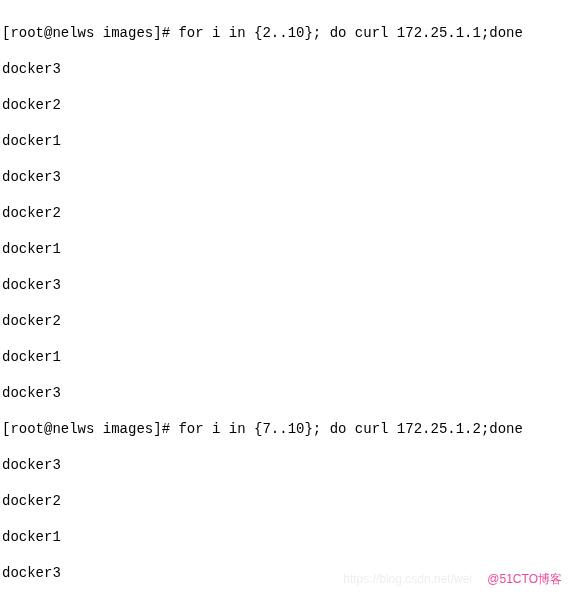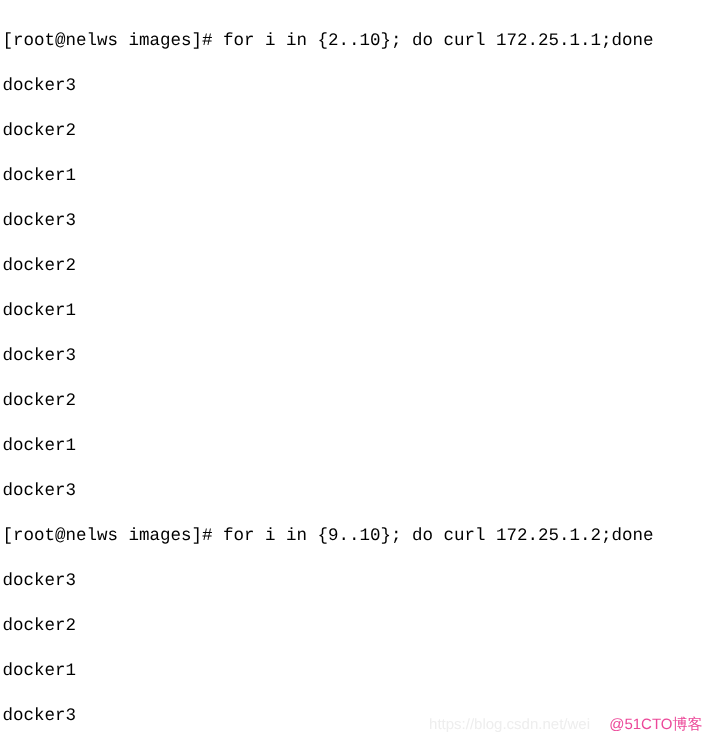--- a/index.html
+++ b/index.html
@@ -52,21 +52,21 @@
 <span class="line">docker3</span>
 <span class="line">docker2</span>
 <span class="line">docker1</span>
 <span class="line">docker3</span>
 <span class="line">docker2</span>
 <span class="line">docker1</span>
 <span class="line">docker3</span>
 <span class="line">docker2</span>
 <span class="line">docker1</span>
 <span class="line">docker3</span>
-<span class="line"><span>[root@nelws images]# </span><span>for i in {9..10}; do curl 172.25.1.2;done</span></span>
+<span class="line"><span>[root@nelws images]# </span><span>for i in {7..10}; do curl 172.25.1.2;done</span></span>
 <span class="line">docker3</span>
 <span class="line">docker2</span>
 <span class="line">docker1</span>
 <span class="line">docker3</span>
 
 
 
 
 
 

